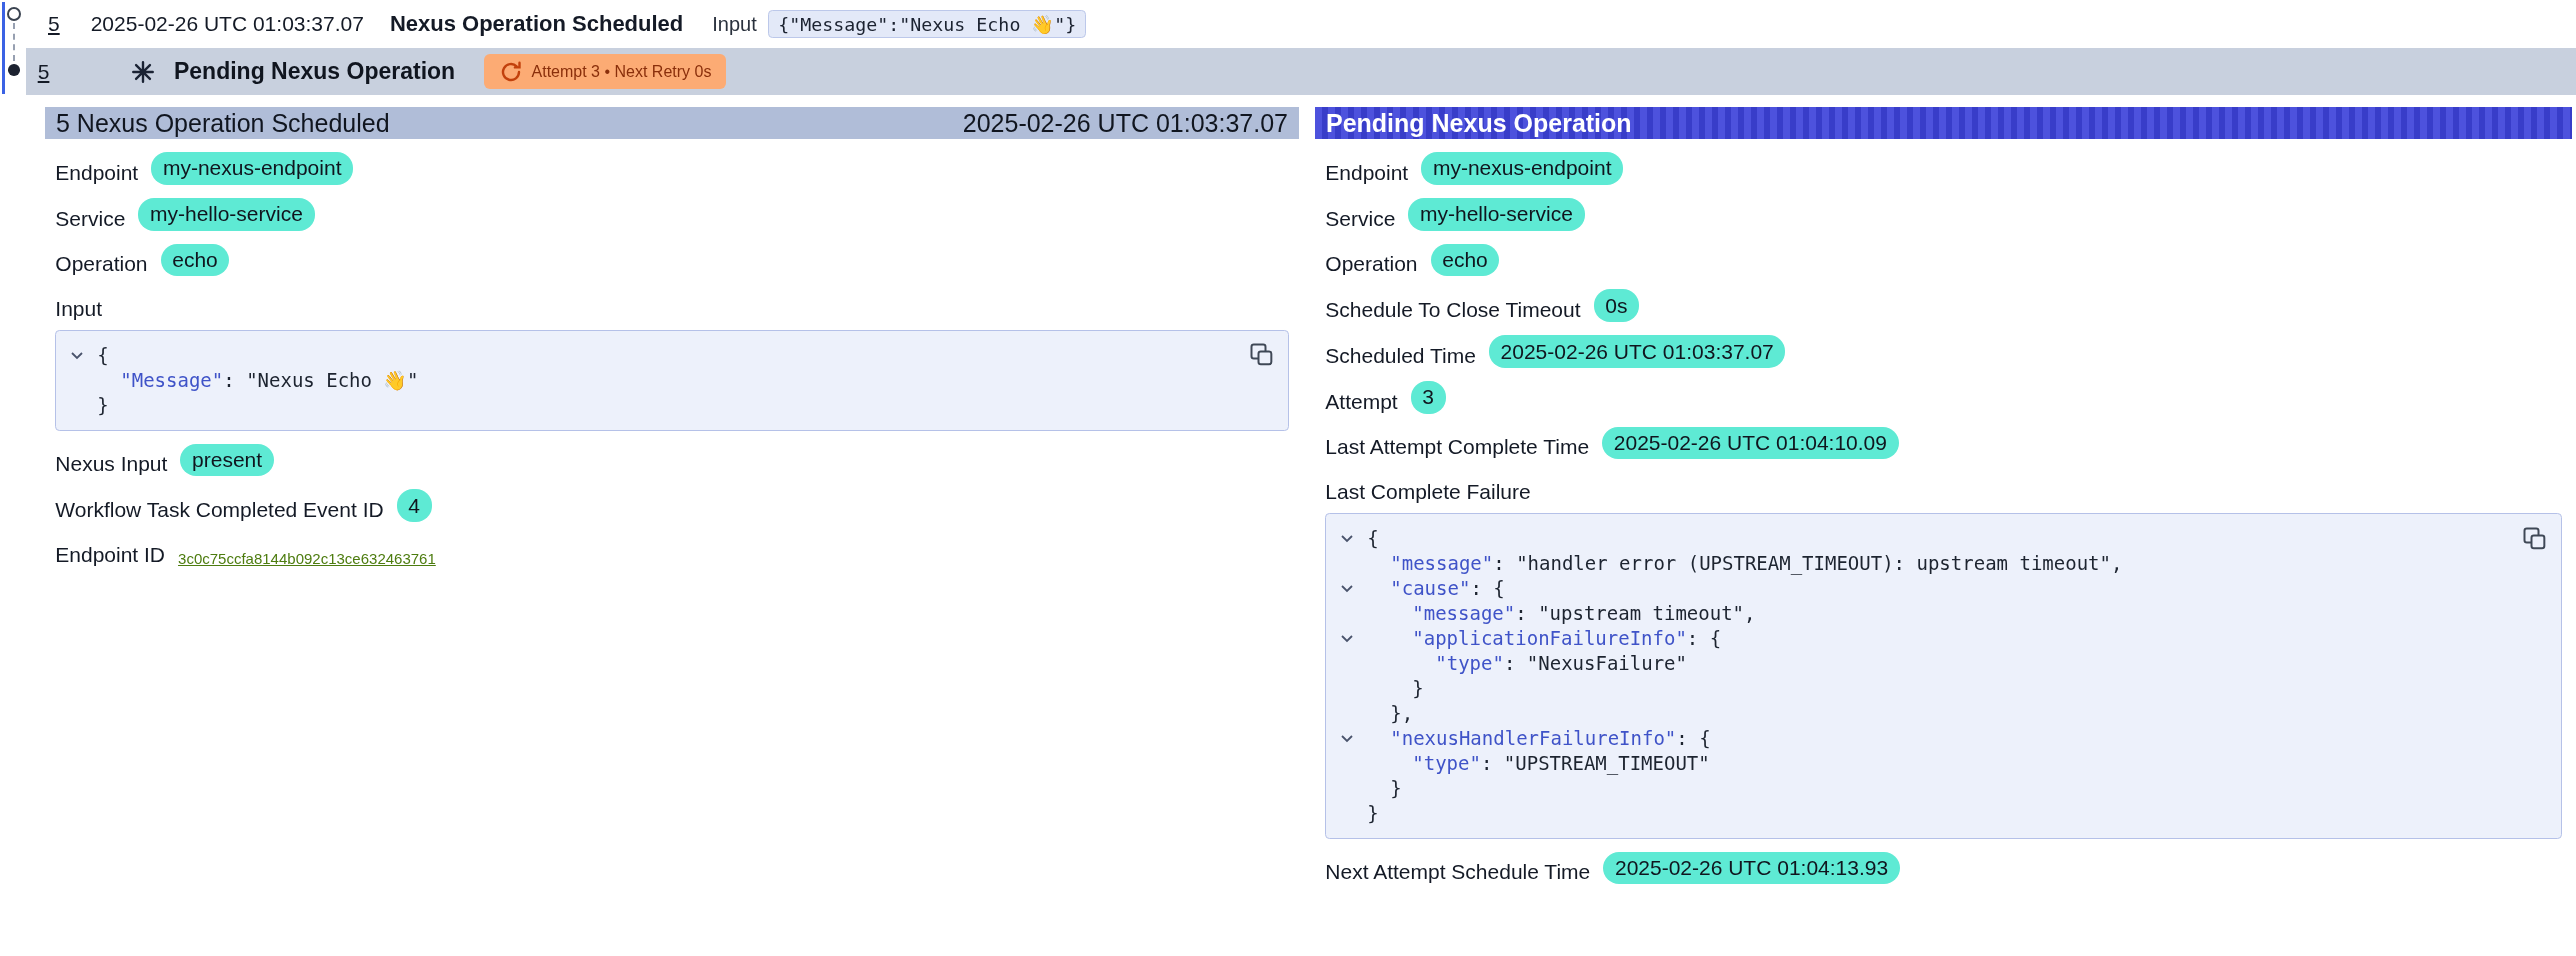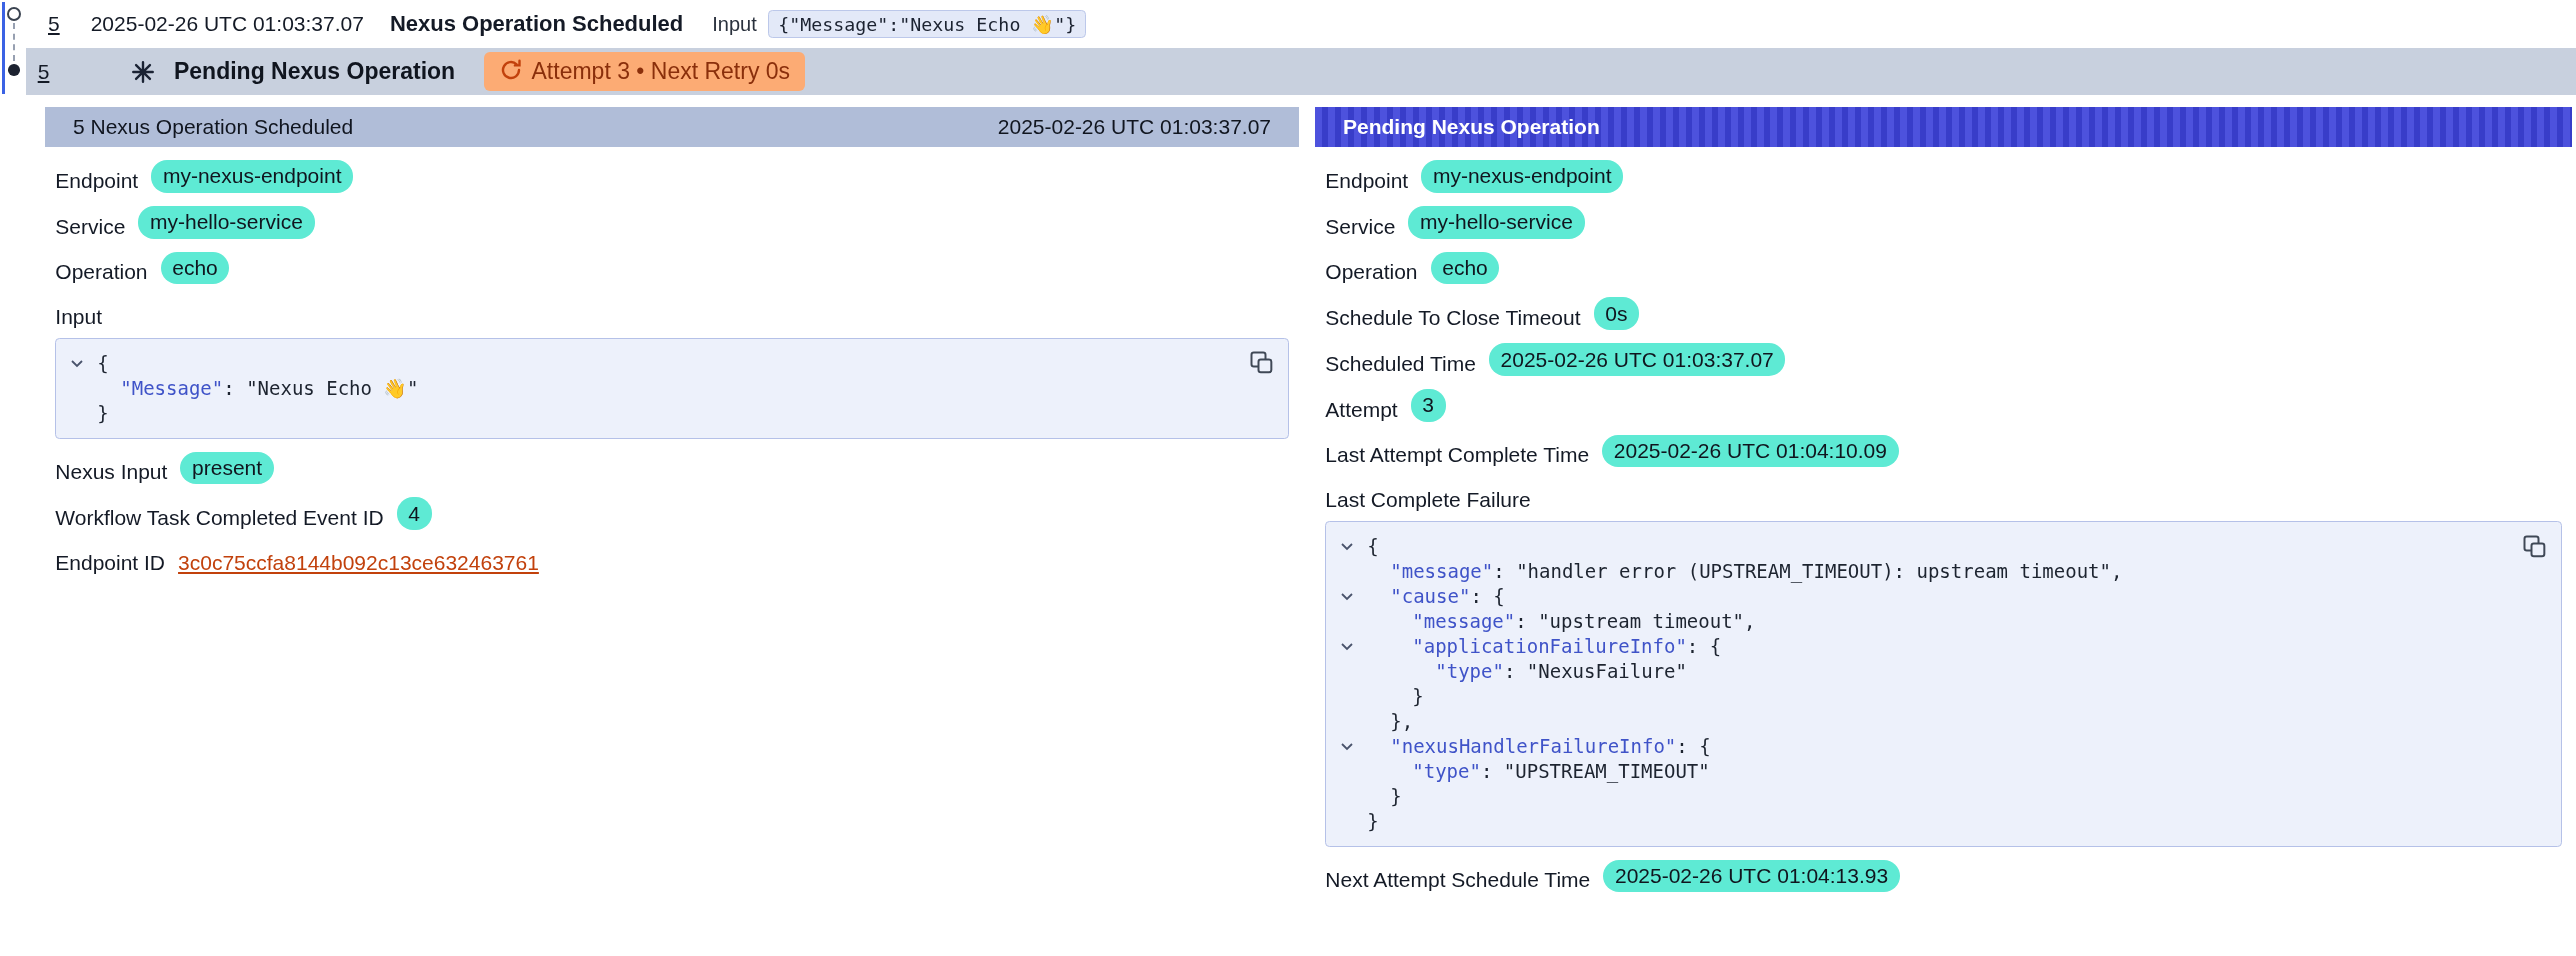--- a/index.html
+++ b/index.html
@@ -19,36 +19,36 @@
   .evt-link  { font-size:21px; text-decoration:underline; color:#141a26; cursor:pointer; }
   .row1 .evt-link { margin-left:19px; }
   .row2 .evt-link { margin-left:11.7px; }
   .ts        { margin-left:31px; font-size:21px; }
   .evt-title { margin-left:26px; font-size:22px; font-weight:700; }
   .input-lbl { margin-left:29px; font-size:20px; color:#2a313d; }
   .chip      { margin-left:11.7px; font-family:"DejaVu Sans Mono", monospace; font-size:18.3px;
                background:#e3e9f8; border:1.5px solid #bcc8ea; border-radius:4.4px; padding:2.2px 8.8px; color:#1b2230; }
   .pending-icon { margin-left:81px; display:flex; align-items:center; }
   .row2-title   { margin-left:17.6px; font-size:23px; font-weight:700; color:#10151f; }
-  .attempt-badge{ margin-left:29px; display:flex; gap:8.8px;
-                  background:#fcab74; color:#8a2f0b; border-radius:5.9px; padding:5.9px 14.6px; font-size:23px; }
+  .attempt-badge{ margin-left:29px; display:flex; align-items:center; gap:8.8px;
+                  background:#fcab74; color:#8a2f0b; border-radius:5.9px; padding:5.9px 14.6px; font-size:16px; }
 
   
   .panel { position:absolute; top:107px; background:#fff; }
   .panel-left  { left:45px;   width:1254px; }
   .panel-right { left:1315px; width:1257px; }
-  .phead { height:40px; display:flex; align-items:center; padding:0 28px; font-size:21px; }
+  .phead { height:32px; display:flex; align-items:center; padding:0 11px; font-size:25px; }
   .phead-left  { background:#b0bdd8; color:#10151f; justify-content:space-between; }
   .phead-right { background:repeating-linear-gradient(90deg,#4d52dd 0 6.6px,#383dc9 6.6px 13px); color:#ffffff; font-weight:700; }
   .pbody { padding:0 10.3px 10.3px 10.3px; }
 
   .field-row { display:flex; align-items:flex-end; margin-top:13px; min-height:32px; }
   .field-label { font-size:21px; color:#141a26; }
   .badge { margin-left:13px; background:#5eead4; border-radius:16px; padding:4.4px 11.7px; font-size:21px; color:#10151e; white-space:nowrap; }
-  .link-value { margin-left:13px; font-size:21px; color:#c2410c; text-decoration:underline; cursor:pointer; }
+  .link-value { margin-left:13px; font-size:15px; color:#4d7c0f; text-decoration:underline; cursor:pointer; }
 
   
   .code-block { position:relative; margin-top:8.8px; background:#edf1fb; border:1.5px solid #b5c1e8; border-radius:4.4px;
                 padding:11.7px 51px 11.7px 0; font-family:"DejaVu Sans Mono", monospace; font-size:19px; line-height:25px; color:#1d2430; }
   .code-line { display:flex; align-items:flex-start; }
   .cl-gutter { width:41px; flex:none; display:flex; justify-content:center; padding-top:4.4px; cursor:pointer; }
   .cl-text { white-space:pre; }
   .ind0 { padding-left:0; } .ind1 { padding-left:23px; } .ind2 { padding-left:45px; } .ind3 { padding-left:68px; }
   .json-key { color:#3f53c8; }
   .copy-btn { position:absolute; top:8.8px; right:10.3px; width:31px; height:31px; display:flex; align-items:center; justify-content:center;

